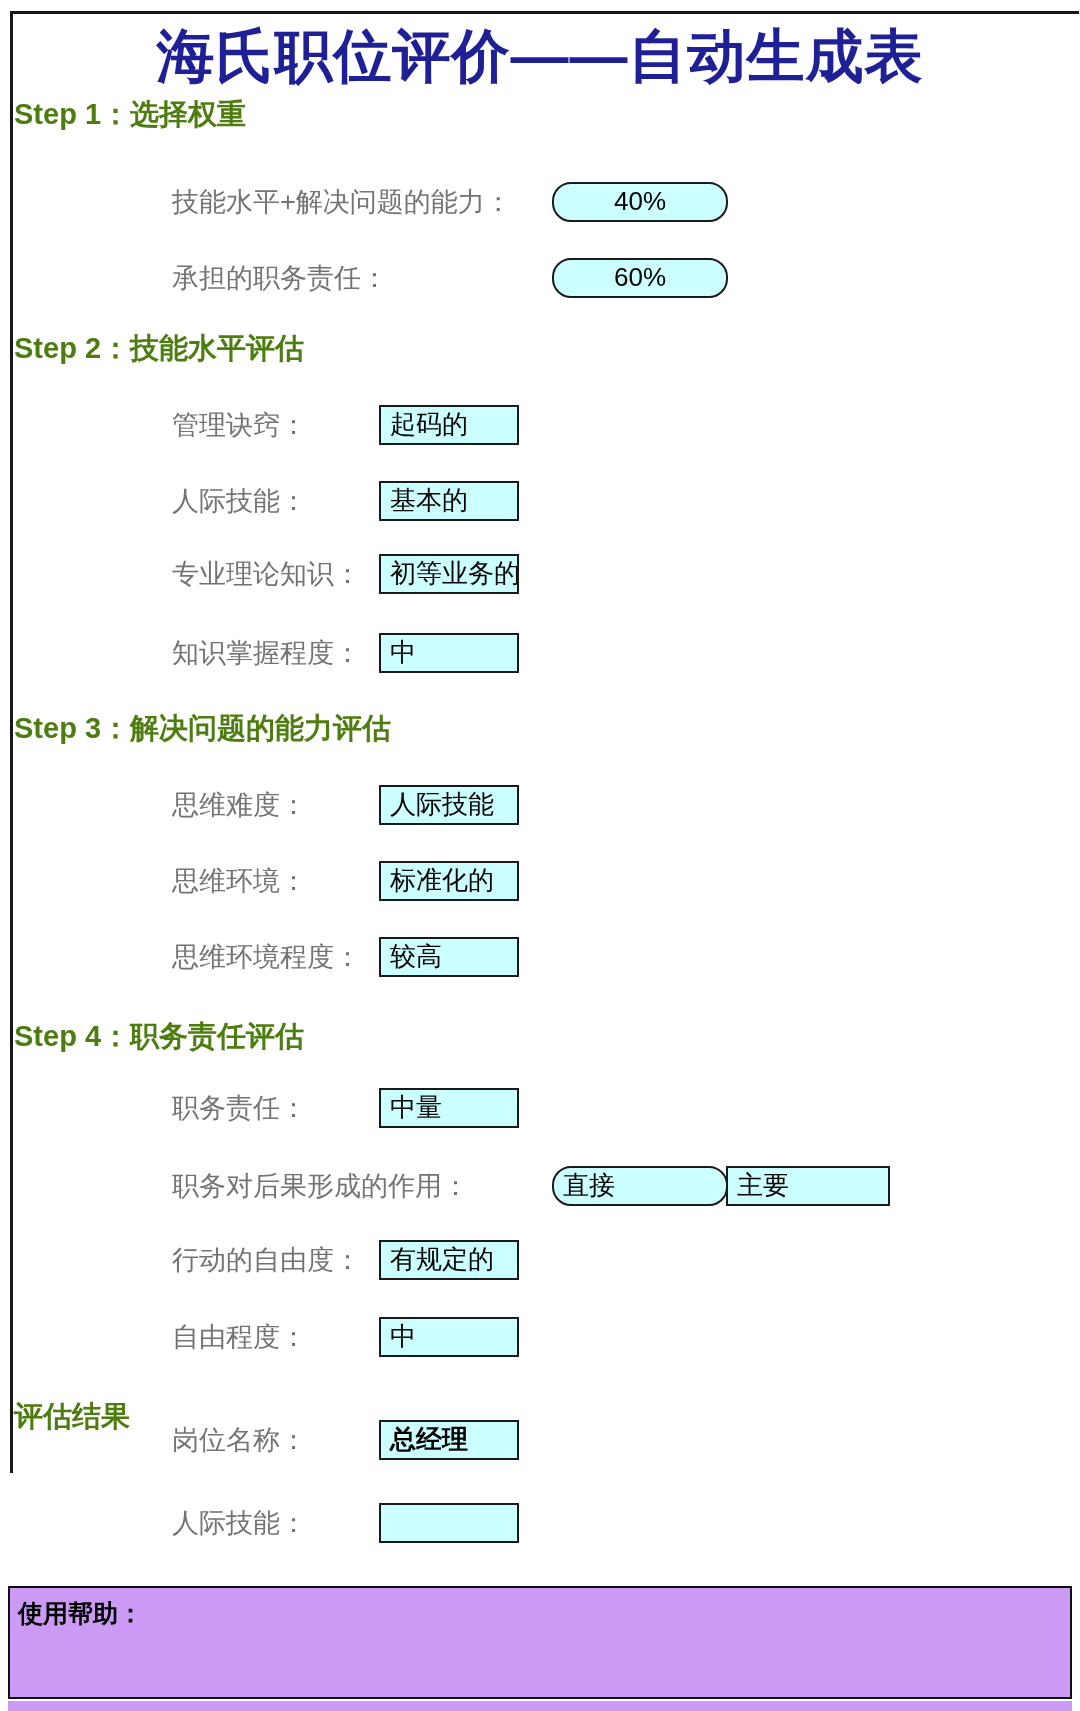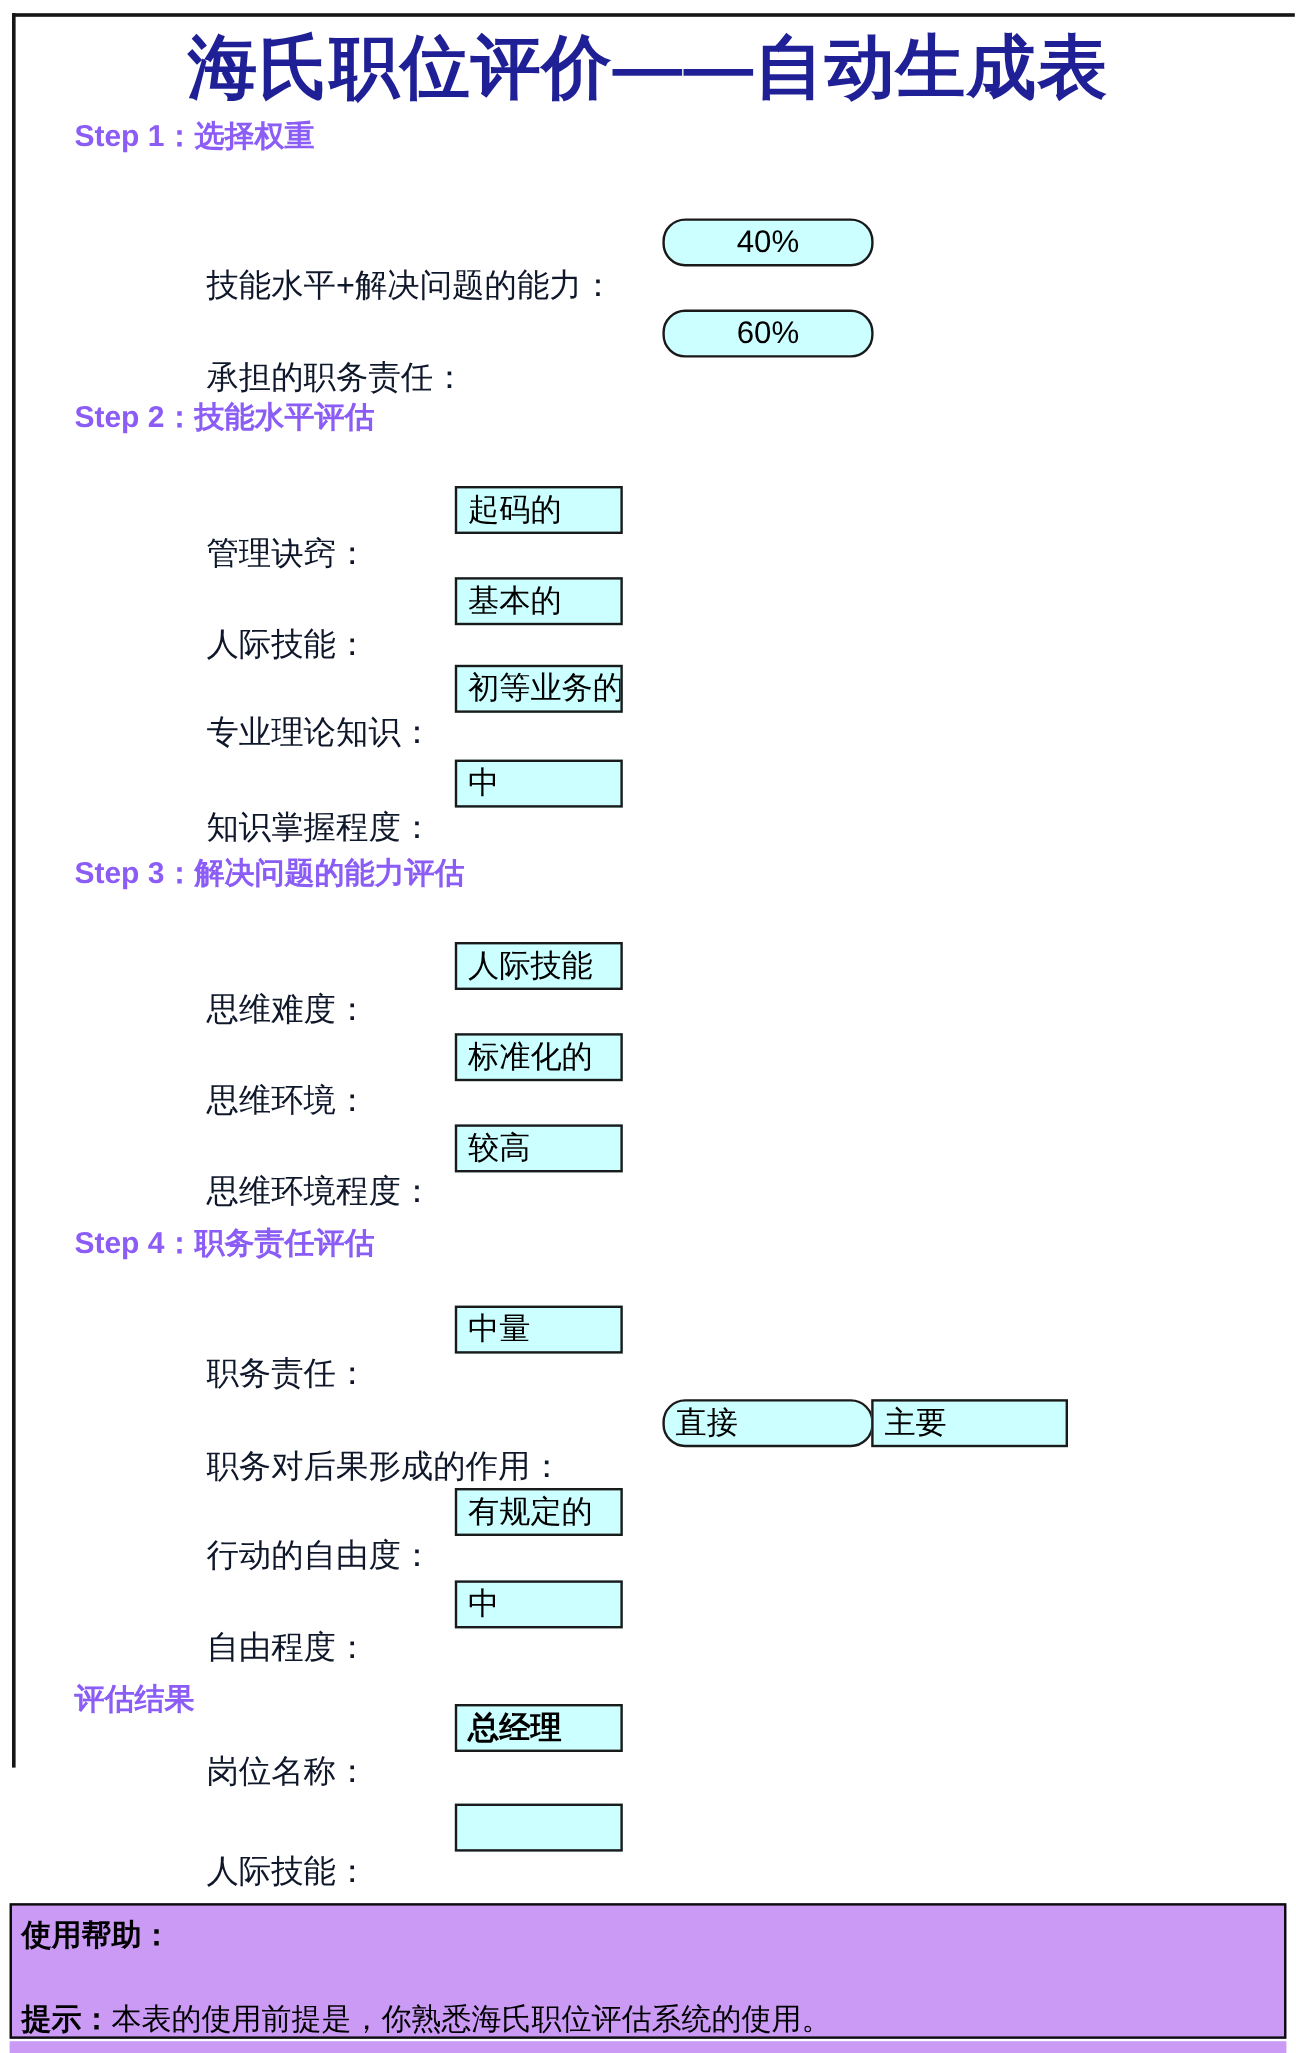--- a/index.html
+++ b/index.html
@@ -14,26 +14,26 @@
   .sheet-border{
     left:10px;top:11px;width:1066px;height:1459px;
     border-top:3px solid #161616;border-left:3px solid #161616;
   }
   .page-title{
     top:18px;left:0;width:1080px;text-align:center;
     font-size:58px;font-weight:bold;color:#1F1F96;
     letter-spacing:1px;white-space:nowrap;
   }
   .hdr{
-    left:14px;font-size:25px;font-weight:bold;color:#8b5cf6;
-    height:40px;line-height:40px;white-space:nowrap;padding-left:48px;
+    left:14px;font-size:29px;font-weight:bold;color:#4d7c0f;
+    height:40px;line-height:40px;white-space:nowrap;
   }
   .lbl{
-    left:172px;font-size:27px;color:#0f172a;
-    height:40px;line-height:40px;white-space:nowrap;margin-top:36px;
+    left:172px;font-size:27px;color:#737373;
+    height:40px;line-height:40px;white-space:nowrap;
   }
   .cell{
     background:#CCFFFF;border:2px solid #1a1a1a;box-sizing:border-box;
     height:40px;line-height:34px;font-size:26px;
     padding-left:9px;white-space:nowrap;overflow:hidden;
   }
   .cell.center{text-align:center;padding-left:0;}
   .cell.bold{font-weight:bold;}
   .colB{left:379px;width:140px;}
   .colC{left:552px;width:176px;border-radius:19px;}
@@ -94,15 +94,14 @@
 <div class="abs cell colB" style="top:1317px">中</div>
 
 <div class="abs hdr" style="top:1396px">评估结果</div>
 <div class="abs lbl" style="top:1420px">岗位名称：</div>
 <div class="abs cell colB bold" style="top:1420px">总经理</div>
 <div class="abs lbl" style="top:1503px">人际技能：</div>
 <div class="abs cell colB" style="top:1503px"></div>
 
 <div class="abs help-panel">
   <div class="help-text" style="top:10px;font-weight:bold">使用帮助：</div>
-  <div class="help-text" style="top:80px"><b>提示：</b><span>本表的使用前提是，你熟悉海氏职位评估系统的使用。</span></div>
 </div>
 <div class="abs help-strip"></div>
 
 </body></html>

